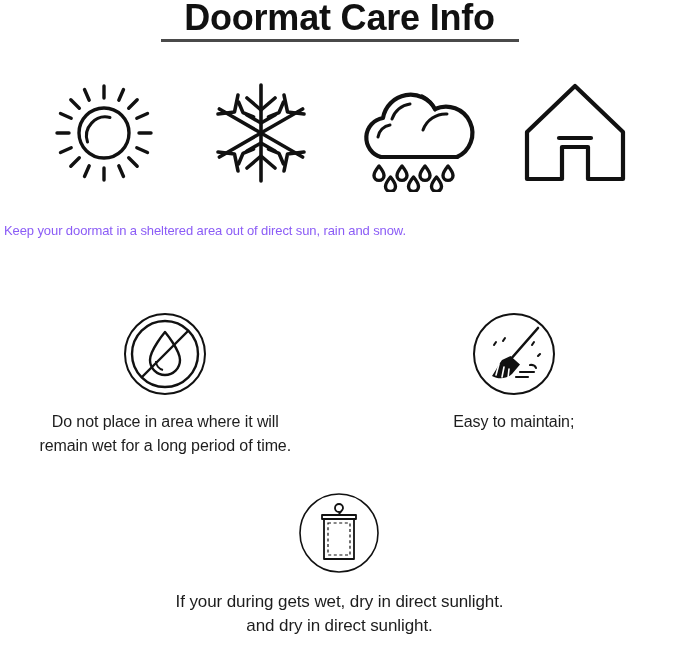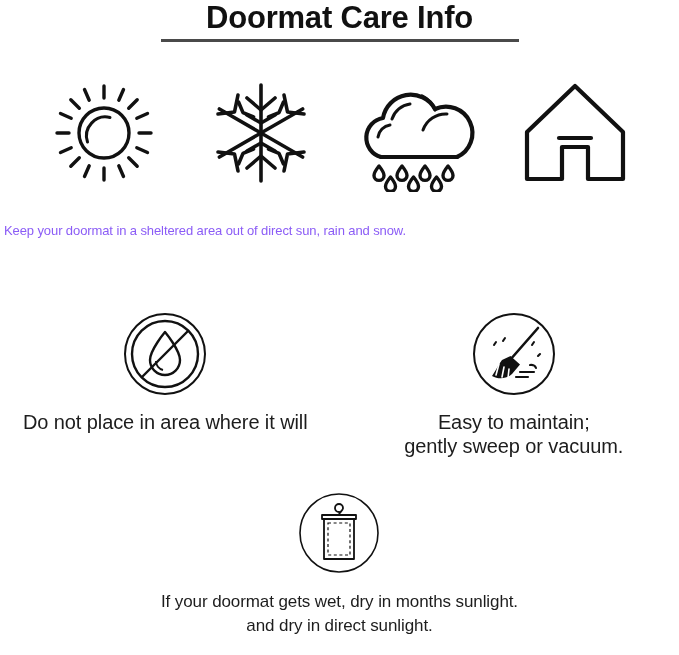--- a/index.html
+++ b/index.html
@@ -18,21 +18,21 @@
 
   
   .title-block {
     position: absolute;
     top: 0px;
     left: 0;
     width: 679px;
     text-align: center;
   }
   .page-title {
-    font-size: 31px;
+    font-size: 36px;
     font-weight: bold;
     letter-spacing: -0.2px;
     color: #111111;
     line-height: 34px;
     margin: 0;
     padding-top: 1px;
   }
   .title-rule {
     width: 358px;
     height: 3px;
@@ -80,21 +80,21 @@
     width: 339px;
     display: flex;
     flex-direction: column;
     align-items: center;
   }
   .mid-col.left { padding-right: 10px; }
   .mid-col.right { padding-left: 8px; }
   .badge { width: 84px; height: 84px; }
   .caption {
     margin-top: 14px;
-    font-size: 20px;
+    font-size: 16px;
     line-height: 24px;
     text-align: center;
     color: #1d1d1d;
     letter-spacing: -0.1px;
   }
 
   
   .bottom-block {
     position: absolute;
     top: 492px;
@@ -237,20 +237,21 @@
           <circle cx="42" cy="42" r="40" stroke-width="2"></circle>
           <circle cx="42" cy="42" r="33" stroke-width="2.4"></circle>
           <path d="M42 20 C42 20 27 38 27 48 a15 15 0 0 0 30 0 C57 38 42 20 42 20 Z" stroke-width="2.4" stroke-linejoin="round"></path>
           <path d="M33 49 a9 9 0 0 0 7 9" stroke-width="2"></path>
           <line x1="19" y1="65" x2="65" y2="19" stroke-width="2.4"></line>
         </g>
       </svg>
     </span>
     <div class="caption">
       <span class="cap-line">Do not place in area where it will</span>
+      <span class="cap-line">remain wet for a long period of time.</span>
     </div>
   </div>
 
   <div class="mid-col right">
     <span class="badge">
       <svg width="84" height="84" viewBox="0 0 84 84">
         <circle cx="42" cy="42" r="40" stroke="#111" stroke-width="2" fill="none"></circle>
         <g stroke="#111" stroke-width="2.6" stroke-linecap="round" fill="none">
           <line x1="66" y1="16" x2="38" y2="48"></line>
         </g>
@@ -268,37 +269,36 @@
           <path d="M58 53 a5 4 0 0 1 6 3"></path>
           <line x1="22" y1="33" x2="24" y2="30"></line>
           <line x1="31" y1="29" x2="33" y2="26"></line>
           <line x1="60" y1="33" x2="62" y2="30"></line>
           <line x1="66" y1="44" x2="68" y2="42"></line>
         </g>
       </svg>
     </span>
     <div class="caption">
       <span class="cap-line">Easy to maintain;</span>
-      <span class="cap-line">gently sweep or vacuum.</span>
     </div>
   </div>
 
 </div>
 
 <div class="bottom-block">
   <span class="badge">
     <svg width="82" height="82" viewBox="0 0 82 82">
       <circle cx="41" cy="41" r="39" stroke="#111" stroke-width="1.6" fill="none"></circle>
       <g stroke="#111" stroke-width="1.8" fill="none" stroke-linecap="round" stroke-linejoin="round">
         <path d="M41 20 a4 4 0 1 1 4 -4 c0 3 -4 4 -4 7"></path>
         <path d="M24 23 L58 23 L58 27 L24 27 Z"></path>
         <path d="M26 27 L26 67 L56 67 L56 27"></path>
       </g>
       <g stroke="#111" stroke-width="1.2" fill="none" stroke-dasharray="3 2.6">
         <rect x="30" y="31" width="22" height="32"></rect>
       </g>
     </svg>
   </span>
   <div class="bottom-caption">
-    <span class="cap-line">If your doormat gets wet, dry in months sunlight.</span>
+    <span class="cap-line">If your during gets wet, dry in direct sunlight.</span>
     <span class="cap-line">and dry in direct sunlight.</span>
   </div>
 </div>
 
 </body></html>

